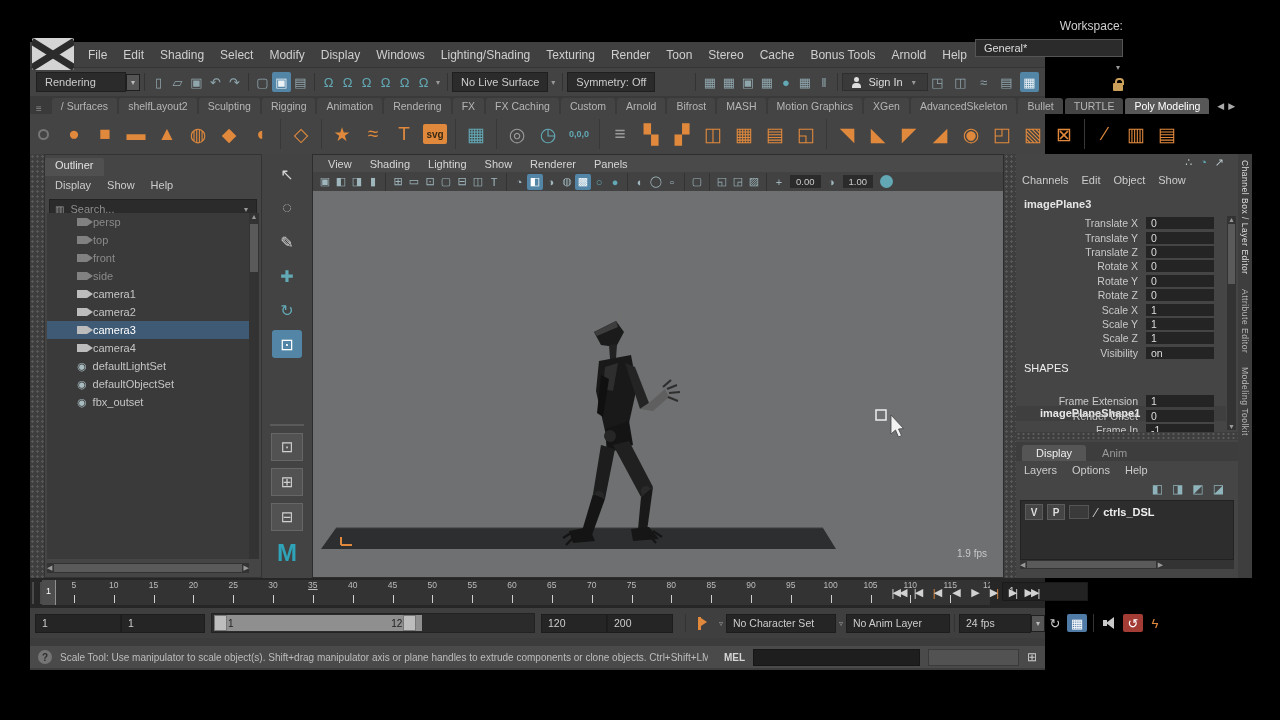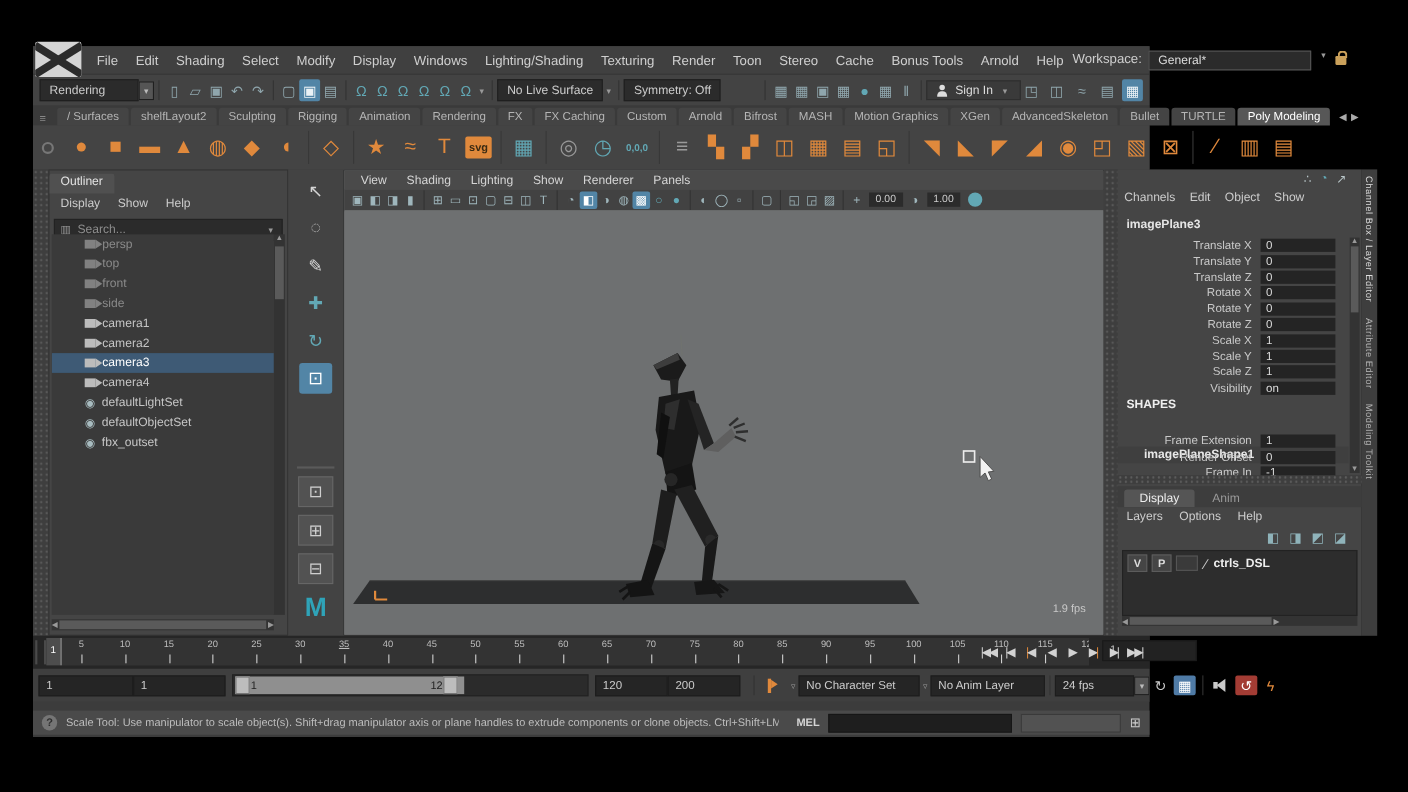--- a/index.html
+++ b/index.html
@@ -13,21 +13,21 @@
 
   
   .menubar{position:absolute;left:0;top:0;width:100%;height:26px;background:#404040;
            display:flex;align-items:center;padding-left:50px;box-sizing:border-box;
            font-size:12px;color:#cfcfcf;border-bottom:1px solid #353535;}
   .menu-item{padding:0 8px;white-space:nowrap;}
   .logo{position:absolute;left:2px;top:-4px;width:42px;height:32px;background:#d4d4d4;z-index:9;
         border-radius:2px;overflow:hidden;}
   .logo i{position:absolute;left:-4px;top:13px;width:50px;height:7px;background:#2b2b2b;}
   .logo i.a{transform:rotate(32deg);} .logo i.b{transform:rotate(-32deg);}
-  .workspace{margin-left:auto;display:flex;align-items:flex-start;gap:6px;padding-right:6px;}
+  .workspace{margin-left:auto;display:flex;align-items:flex-end;gap:6px;padding-right:6px;flex-direction:column;}
   .ws-field{background:#2b2b2b;border:1px solid #555;color:#ddd;font-size:11px;
             padding:2px 8px;width:130px;display:flex;}
   .lock{width:10px;height:8px;background:#caa05a;border-radius:1px;position:relative;margin-top:5px;}
   .lock:before{content:"";position:absolute;left:2px;top:-5px;width:5px;height:5px;
                border:2px solid #caa05a;border-bottom:none;border-radius:4px 4px 0 0;}
 
   
   .toolbar{position:absolute;left:0;top:26px;width:100%;height:28px;background:#434343;
            display:flex;align-items:center;padding:0 6px;box-sizing:border-box;font-size:11px;}
   .tb-field{background:#2b2b2b;border:1px solid #1f1f1f;color:#ccc;padding:3px 8px;white-space:nowrap;}
@@ -119,21 +119,21 @@
   .channel{position:absolute;left:986px;top:112px;width:222px;height:424px;background:#454545;
            font-size:10.5px;color:#c9c9c9;}
   .ch-corner{position:absolute;top:2px;right:14px;display:flex;gap:8px;color:#b9c6c9;font-size:11px;}
   .ch-menus{position:absolute;top:20px;left:6px;display:flex;gap:13px;font-size:11px;color:#ccc;}
   .ch-object{position:absolute;top:44px;left:8px;font-size:11px;font-weight:bold;color:#e5e5e5;}
   .ch-rows{position:absolute;top:62px;left:0;right:12px;}
   .ch-row{display:flex;align-items:center;justify-content:flex-end;height:14.4px;
           padding-right:12px;gap:8px;}
   .ch-row .val{width:58px;background:#242424;height:12px;line-height:12px;padding:0 5px;
                color:#dcdcdc;flex:none;}
-  .ch-shapes{position:absolute;top:208px;left:8px;font-weight:bold;font-size:11px;color:#eee;}
+  .ch-shapes{position:absolute;top:208px;left:8px;font-weight:normal;font-size:11px;color:#eee;}
   .ch-shapename{position:absolute;top:224px;left:0;right:12px;background:#3f3f3f;height:15px;
                 padding-left:24px;font-weight:bold;font-size:11px;color:#e8e8e8;line-height:15px;margin-top:28px;}
   .ch-shaperows{position:absolute;top:240px;left:0;right:12px;}
   .ch-vscroll{position:absolute;top:62px;right:2px;width:9px;height:214px;background:#333;
               display:flex;flex-direction:column;font-size:7px;color:#999;align-items:center;}
   .ch-vscroll .thumb{width:7px;height:60px;background:#5a5a5a;margin-top:1px;}
   .ch-vscroll .dn{margin-top:auto;}
   .ch-split{position:absolute;top:278px;left:0;width:100%;height:8px;background:#3e3e3e;
             background-image:radial-gradient(#5d5d5d 1px,transparent 1.3px);background-size:5px 4px;}
   .disp-tabs{position:absolute;top:288px;left:0;width:100%;height:19px;background:#3d3d3d;

